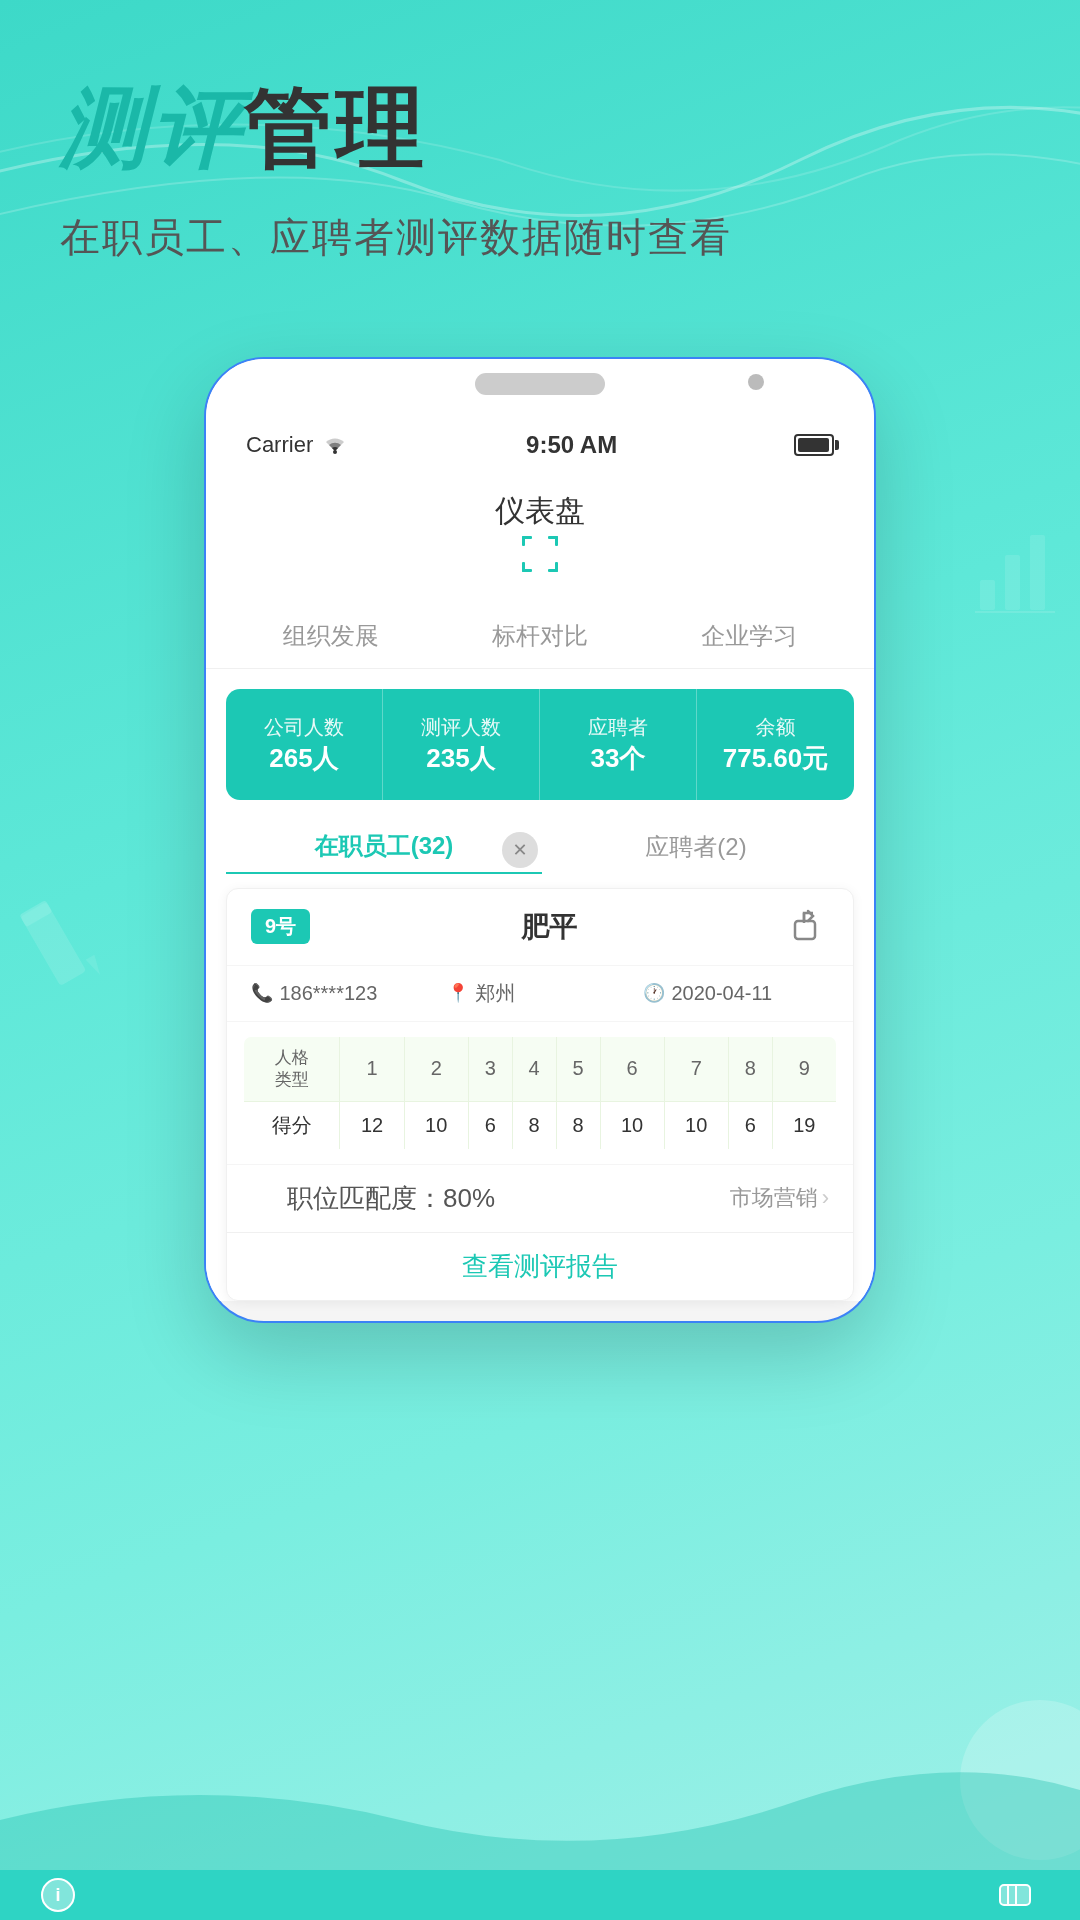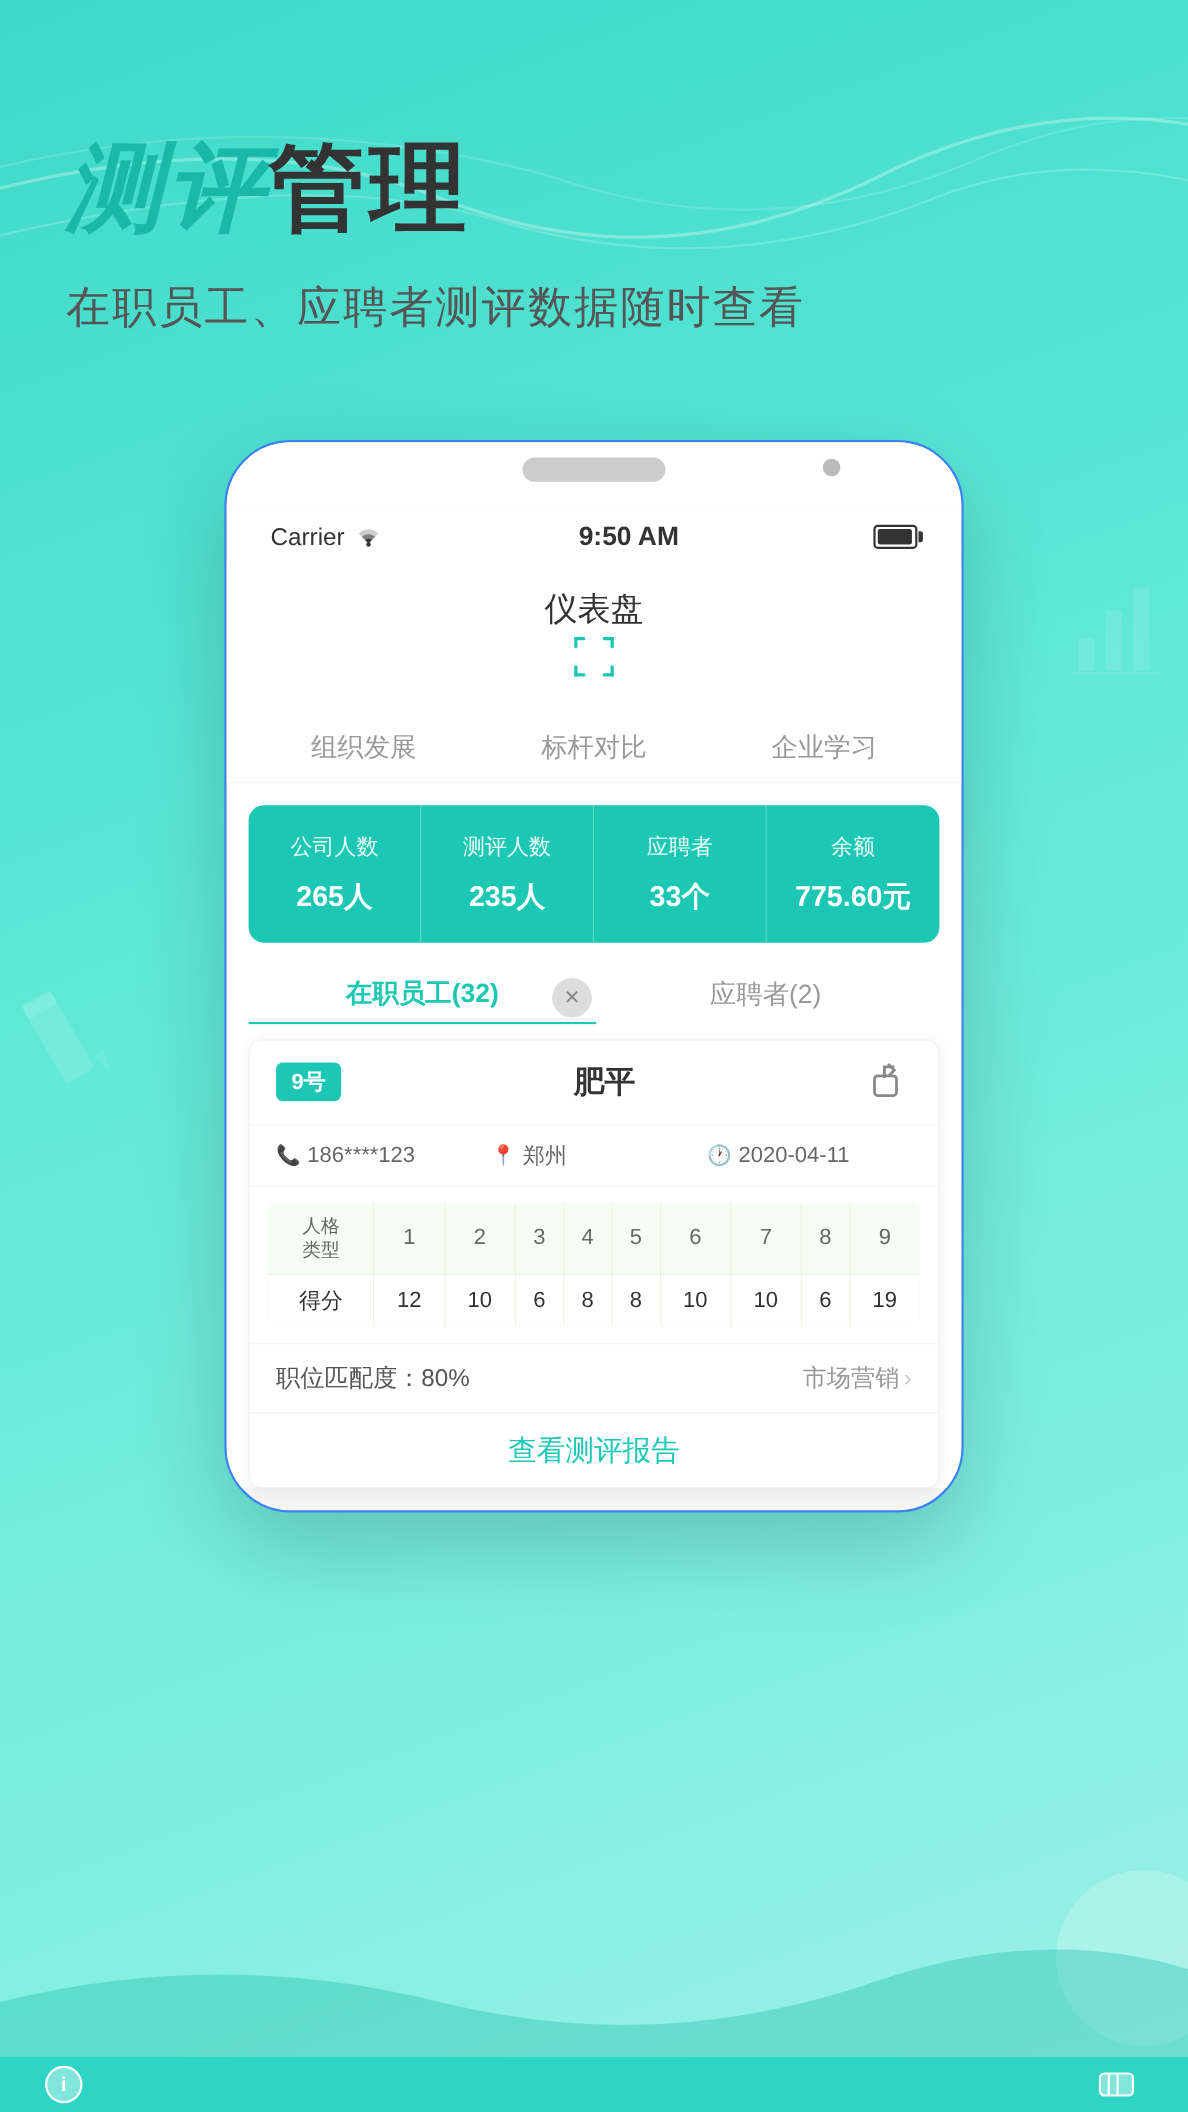--- a/index.html
+++ b/index.html
@@ -41,21 +41,20 @@
       right: 10px;
       top: 500px;
       opacity: 0.3;
     }
 
     
     .header-section {
       position: relative;
       padding: 80px 60px 30px 60px;
       z-index: 2;
-      margin-top: 43px;
     }
     .main-title {
       font-size: 88px;
       font-weight: 900;
       letter-spacing: 4px;
       line-height: 1.1;
       margin-bottom: 30px;
     }
     .title-part1 {
       color: #1ab8a8;
@@ -242,21 +241,20 @@
       padding: 24px 10px;
       text-align: center;
       border-right: 1px solid rgba(255,255,255,0.3);
     }
     .stat-cell:last-child {
       border-right: none;
     }
     .stat-label {
       font-size: 20px;
       color: rgba(255,255,255,0.9);
-      margin-bottom: 14px;
       line-height: 1.4;
     }
     .stat-value {
       font-size: 26px;
       color: white;
       font-weight: 700;
     }
 
     
     .sub-tabs {
@@ -384,22 +382,23 @@
     }
 
     
     .match-row {
       display: flex;
       align-items: center;
       justify-content: space-between;
       padding: 16px 24px;
     }
     .match-text {
-      font-size: 22px;
+      font-size: 26px;
       color: #555;
+      margin-left: 36px;
     }
     .match-dept {
       font-size: 22px;
       color: #999;
       display: flex;
       align-items: center;
       gap: 4px;
     }
     .chevron-right {
       color: #ccc;

